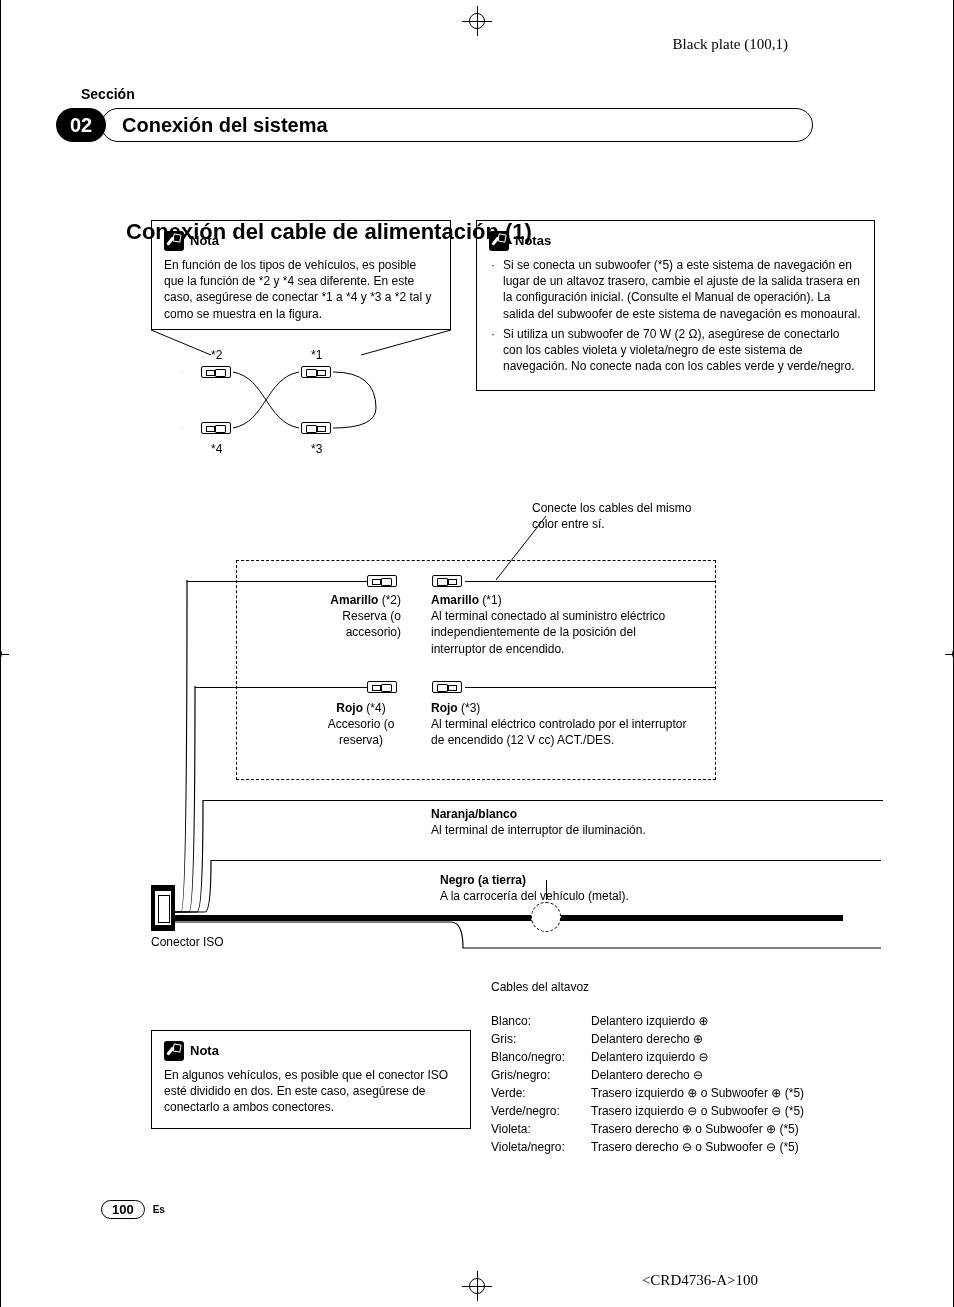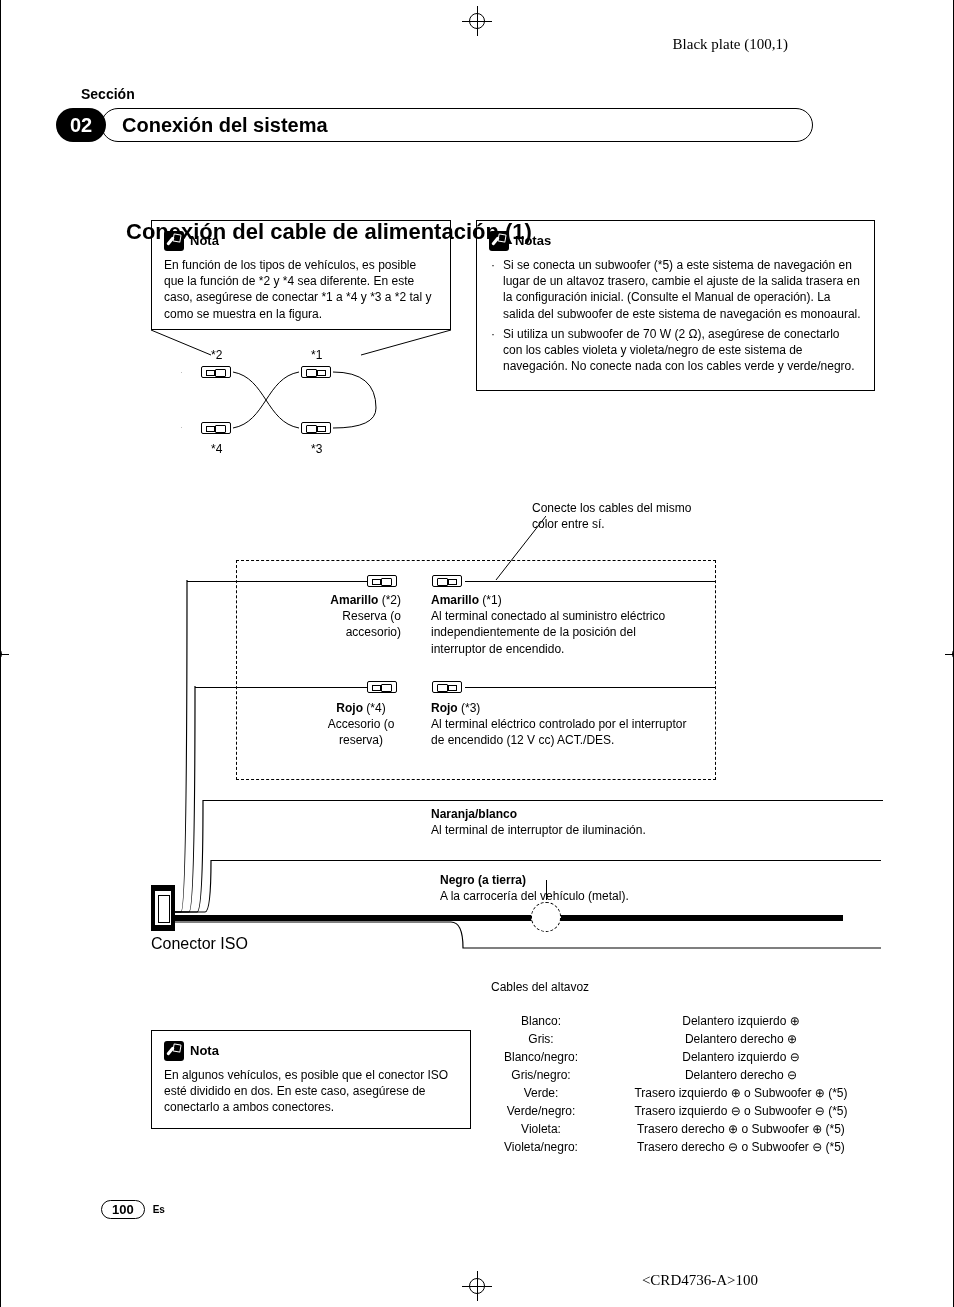--- a/index.html
+++ b/index.html
@@ -216,21 +216,21 @@
   }
   .iso-box::before {
     content: "";
     position: absolute;
     top: 10px; left: 7px;
     width: 10px; height: 26px;
     border: 1px solid #000;
     background:#fff;
     z-index:2;
   }
-  .iso-txt { position: absolute; top: 375px; left: 0; font-size: 16px; }
+  .iso-txt { position: absolute; top: 375px; left: 0; font-size: 12px; }
   .hline { position: absolute; height: 1.2px; background:#000; }
 
   .tie-circle {
     position: absolute;
     width: 30px;
     height: 30px;
     border: 1.5px dashed #000;
     border-radius: 50%;
     top: 342px;
     left: 380px;
@@ -248,21 +248,21 @@
   .note3 { top: 1030px; left: 95px; width: 320px; }
   .speaker-table {
     position: absolute;
     top: 978px;
     left: 435px;
     width: 400px;
     font-size: 12px;
     line-height: 1.5;
   }
   .speaker-table .sp-head { margin-bottom: 16px; }
-  .speaker-table .row { display: flex; text-align: center; }
+  .speaker-table .row { display: flex; }
   .speaker-table .c1 { width: 100px; flex: 0 0 100px; }
   .speaker-table .c2 { flex: 1; }
 
   .page-num {
     position: absolute;
     bottom: 88px;
     left: 45px;
     display: flex;
     align-items: center;
     gap: 8px;

